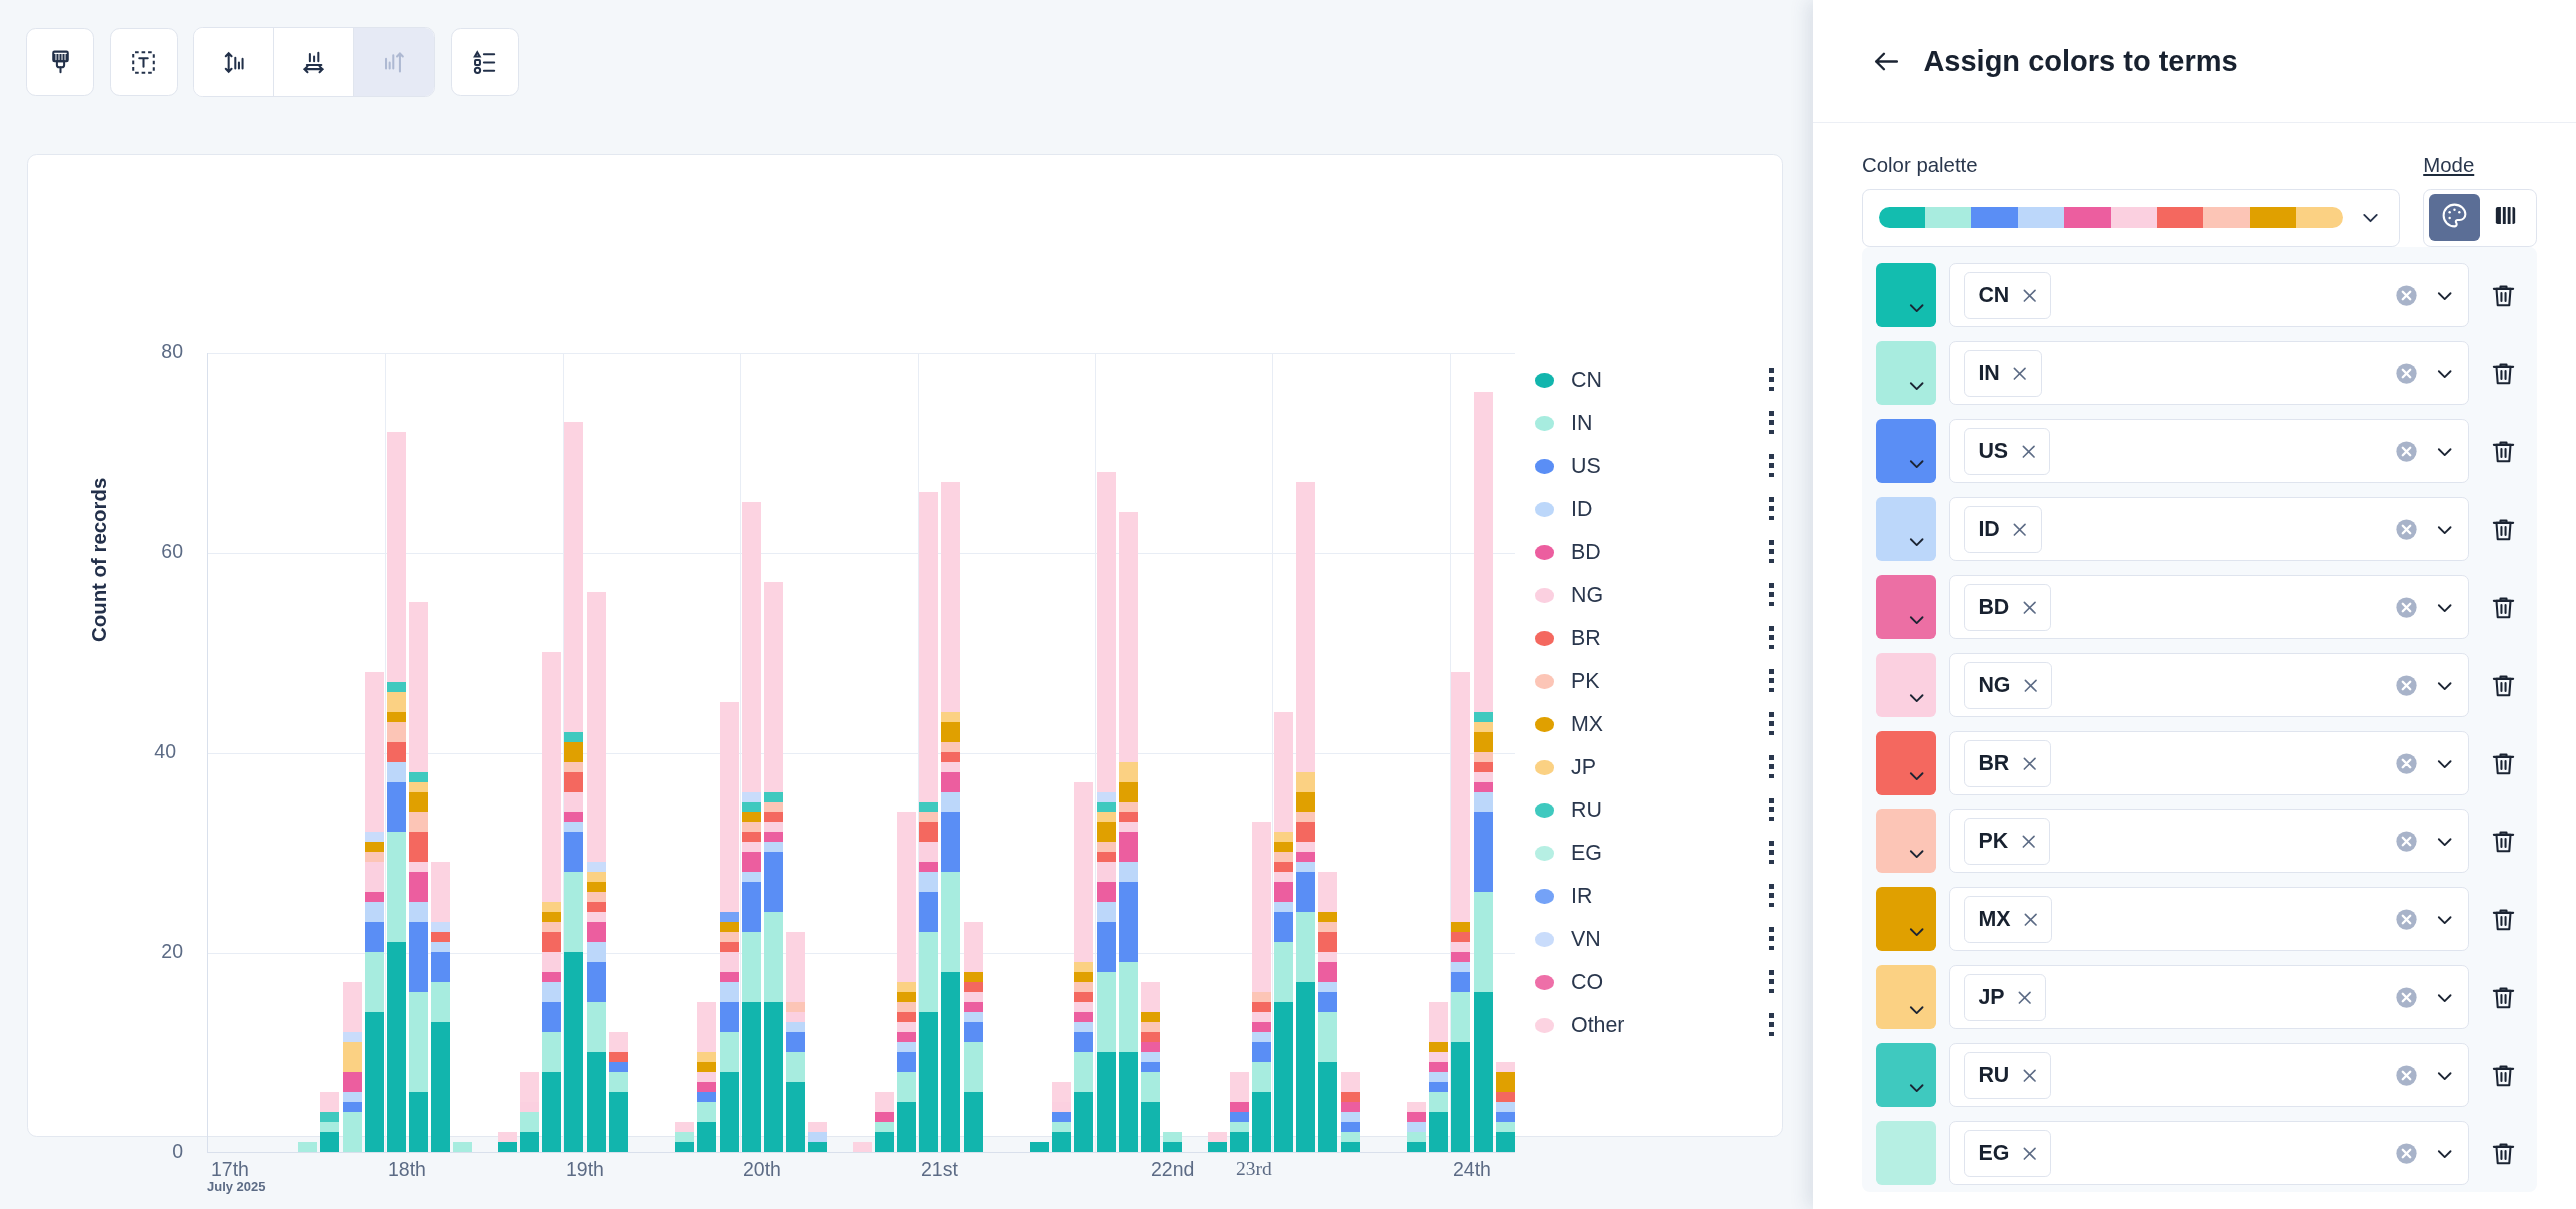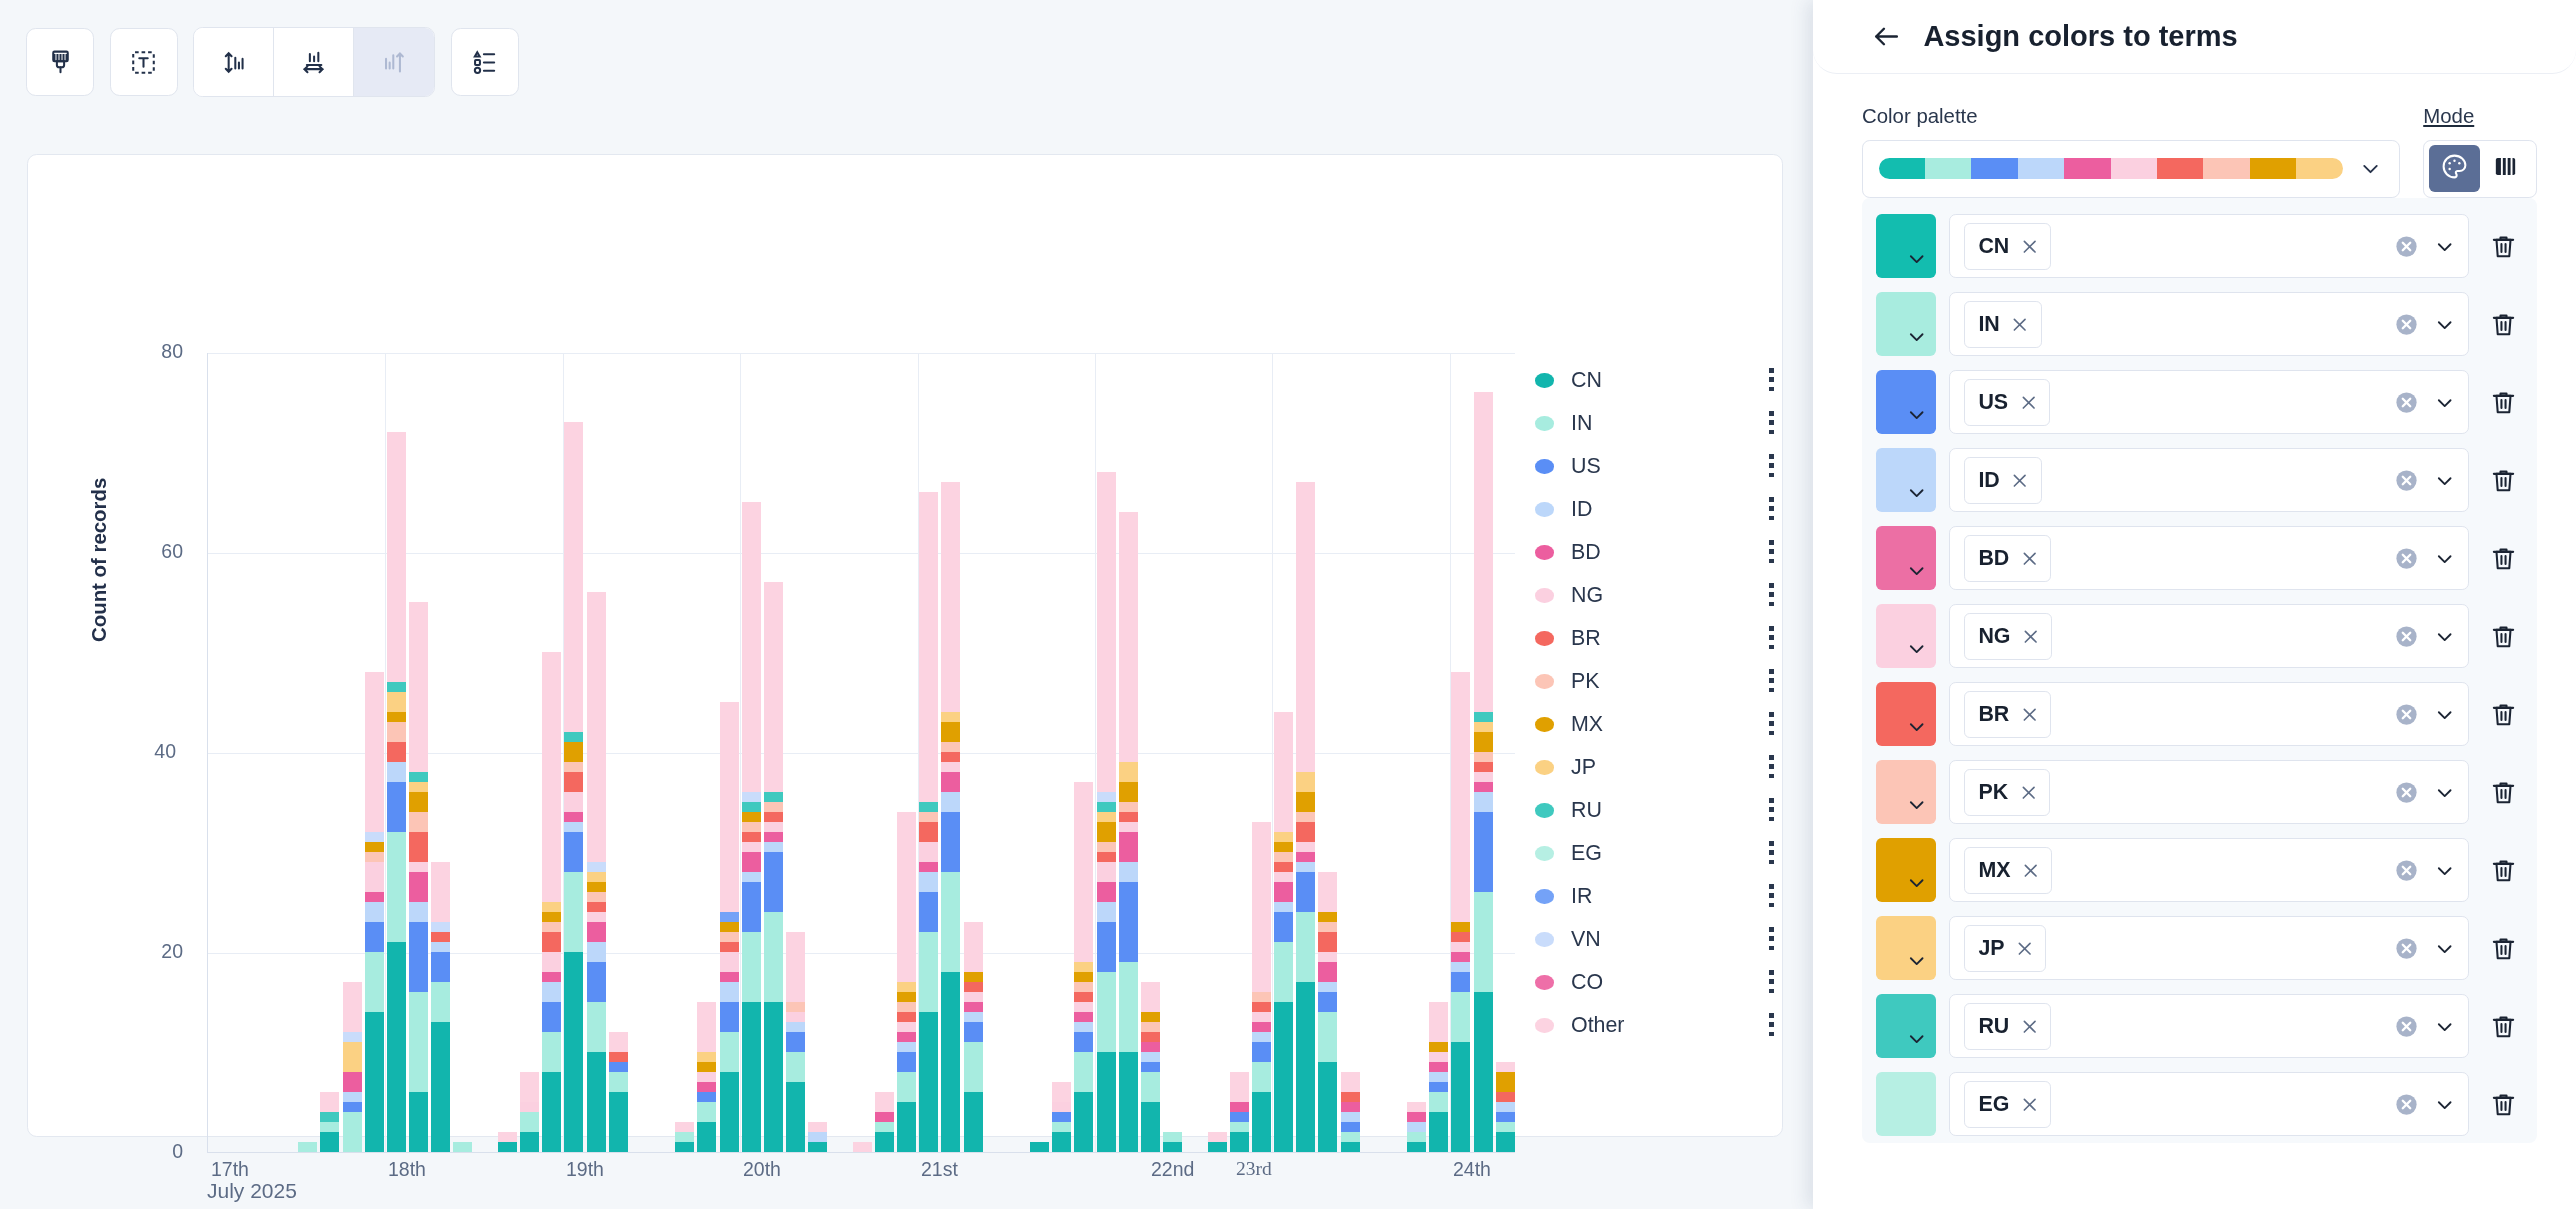--- a/index.html
+++ b/index.html
@@ -106,21 +106,21 @@
 
   .x-tick {
     position: absolute;
     top: 1003px;
     font-size: 19.5px; color: #5c6b85;
     white-space: nowrap;
   }
   #x-sub {
     position: absolute;
     left: 179px; top: 1024px;
-    font-size: 21px; color: #5c6b85;
+    font-size: 13px; color: #5c6b85; font-weight: bold;
   }
 
   
   #legend {
     position: absolute;
     left: 1507px; top: 204px;
     width: 243px;
   }
   .legend-row {
     display: flex; align-items: center;
@@ -154,25 +154,24 @@
 
   
   #panel {
     position: absolute;
     right: 0; top: 0;
     width: 763px; height: 1209px;
     background: #ffffff;
     box-shadow: -5.8px 0 17.5px rgba(45,70,110,0.13);
   }
   #panel-header {
-    height: 74px;
+    height: 123px;
     display: flex; align-items: center;
     padding-left: 58px;
     border-bottom: 1px solid #eceff5;
-    border-radius: 24px;
   }
   #back-arrow { cursor: pointer; margin-right: 21.4px; display:flex; }
   #panel-title {
     font-size: 29px; font-weight: bold;
     color: #18212f;
   }
   #panel-body {
     padding: 31px 39px 0 49px;
     height: calc(1209px - 103px);
     overflow: hidden;

